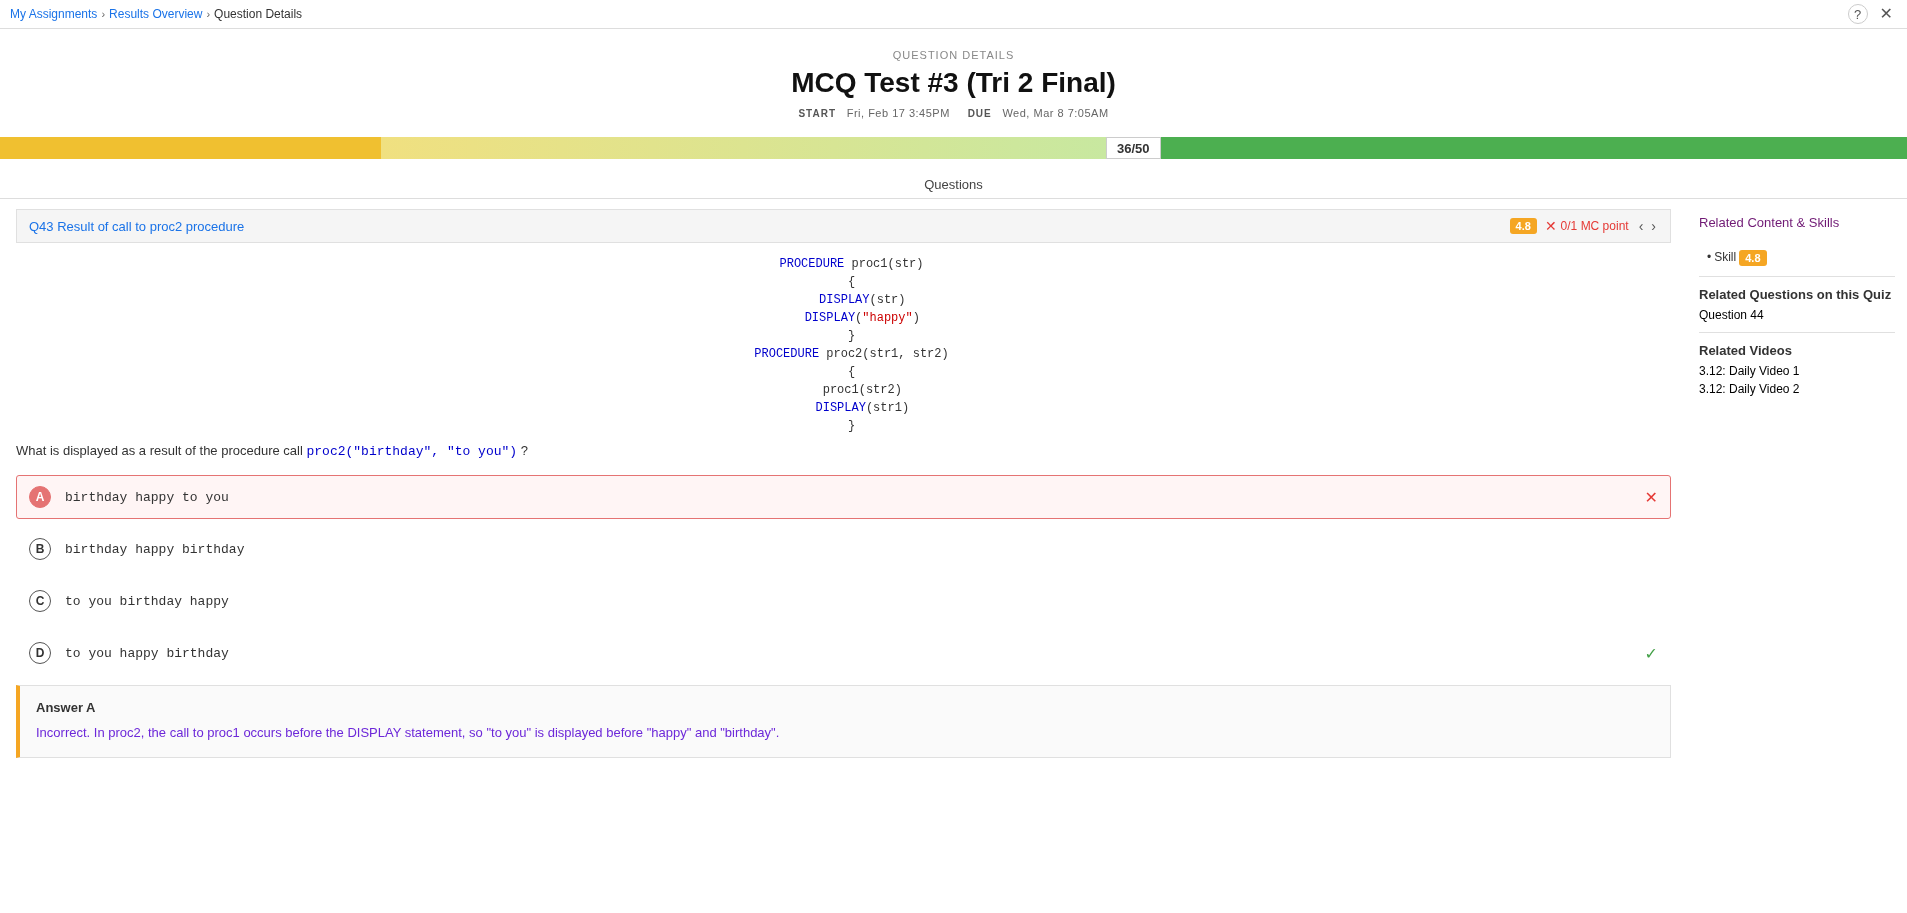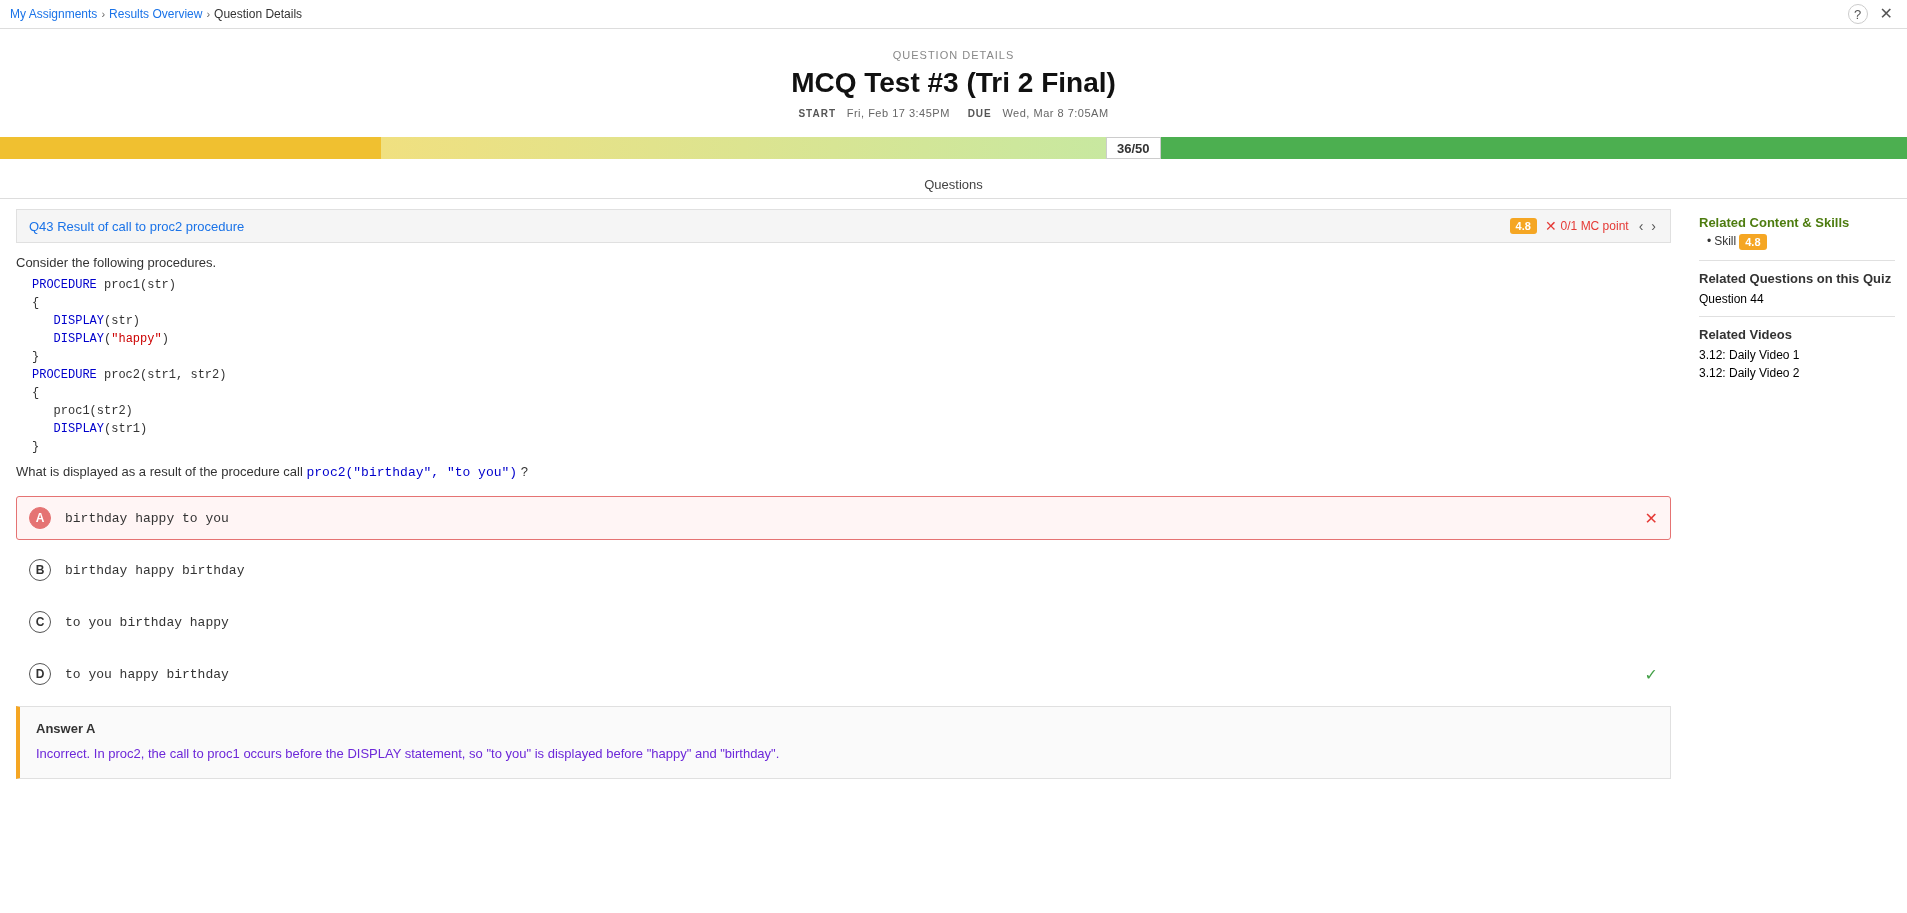--- a/index.html
+++ b/index.html
@@ -201,20 +201,21 @@
     }
 
     
     .code-block {
       font-family: 'Courier New', monospace;
       font-size: 12px;
       color: #333;
       background: transparent;
       line-height: 1.5;
       margin: 6px 0 6px 16px;
+      text-align: center;
     }
     .code-keyword { color: #0000cc; }
     .code-string { color: #cc0000; }
 
     .question-text {
       font-size: 13px;
       color: #333;
       margin: 8px 0 16px 0;
     }
     .question-text .inline-code {
@@ -289,24 +290,24 @@
       margin-bottom: 8px;
     }
     .answer-explanation .explanation-text {
       font-size: 13px;
       color: #6d28d9;
       line-height: 1.5;
     }
 
     
     .sidebar-section-title {
-      font-weight: bold;
-      font-size: 13px;
-      color: #4d7c0f;
-      margin-bottom: 4px;
+      font-weight: normal;
+      font-size: 13px;
+      color: #701a75;
+      margin-bottom: 20px;
     }
     .sidebar-skill-item {
       display: flex;
       gap: 3px;
       margin-bottom: 10px;
       padding-left: 8px;
     }
     .sidebar-skill-item::before {
       content: "• ";
     }
@@ -397,21 +398,20 @@
           <span>0/1 MC point</span>
         </span>
         <div class="nav-arrows">
           <button class="nav-arrow">‹</button>
           <button class="nav-arrow">›</button>
         </div>
       </div>
     </div>
 
     <div class="question-body">
-      <p class="preamble">Consider the following procedures.</p>
 
       <div class="code-block">
         <div><span class="code-keyword">PROCEDURE</span> proc1(str)</div>
         <div>{</div>
         <div>&nbsp;&nbsp;&nbsp;<span class="code-keyword">DISPLAY</span>(str)</div>
         <div>&nbsp;&nbsp;&nbsp;<span class="code-keyword">DISPLAY</span>(<span class="code-string">"happy"</span>)</div>
         <div>}</div>
         <div><span class="code-keyword">PROCEDURE</span> proc2(str1, str2)</div>
         <div>{</div>
         <div>&nbsp;&nbsp;&nbsp;proc1(str2)</div>

